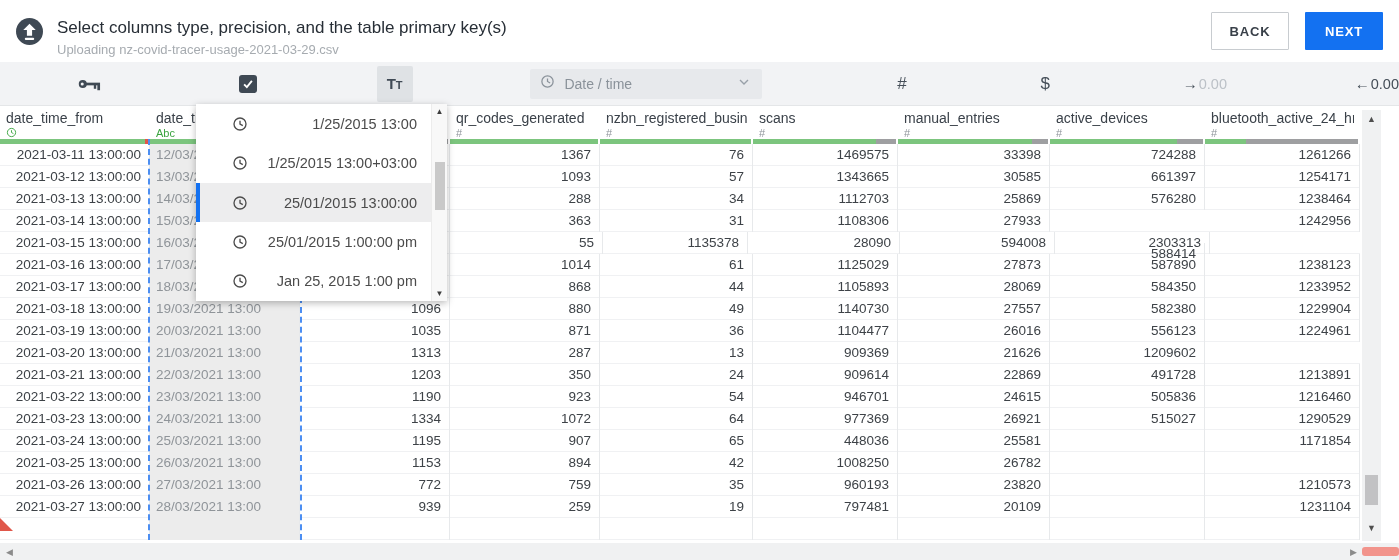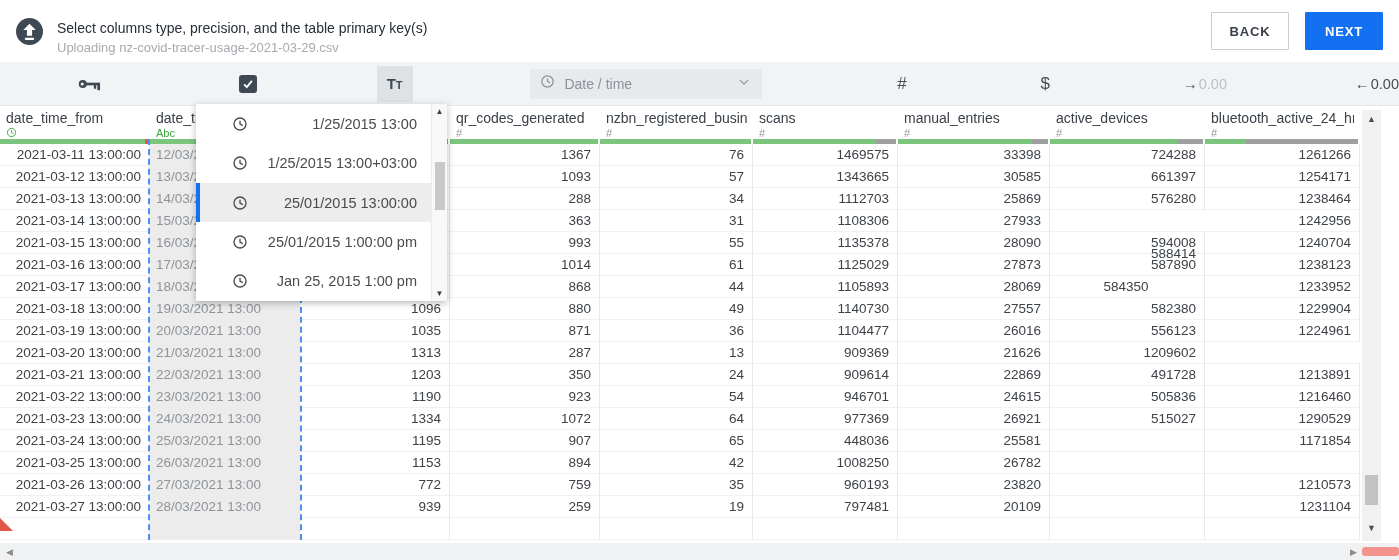--- a/index.html
+++ b/index.html
@@ -9,21 +9,21 @@
   *{box-sizing:border-box}
   html,body{margin:0;padding:0}
   body{width:1399px;height:560px;overflow:hidden;background:#fff;
        font-family:"Liberation Sans",sans-serif;}
   .app{position:relative;width:1399px;height:560px;}
 
   
   .topbar{height:62px;display:flex;align-items:center;padding:0 16px;background:#fff;}
   .upload-badge{width:27px;height:27px;flex:0 0 auto;}
   .titles{margin-left:14px;}
-  .title{font-size:14px;color:#272e36;margin-top:12px;}
+  .title{font-size:17px;color:#272e36;margin-top:12px;}
   .subtitle{font-size:13px;color:#a6abb0;margin-top:4px;}
   .actions{margin-left:auto;display:flex;gap:16px;align-items:center;}
   .btn{height:38px;min-width:78px;border-radius:1px;font-size:13px;font-weight:bold;
        letter-spacing:.8px;cursor:pointer;padding:0 14px;}
   .btn-back{background:#fff;border:1px solid #c8ccd0;color:#394049;}
   .btn-next{background:var(--accent);border:none;color:#fff;}
 
   
   .toolbar{height:44px;background:#f2f3f5;border-bottom:1px solid #e4e6e8;
            display:flex;align-items:center;justify-content:space-between;}
@@ -296,47 +296,46 @@
           <div class="td r" style="width: 153px;">31</div>
           <div class="td r" style="width: 145px;">1108306</div>
           <div class="td r" style="width: 152px;">27933</div>
           <div class="td r" style="width: 155px; margin-top: 33px;">588414</div>
           <div class="td r" style="width: 155px;">1242956</div>
         </div>
         <div class="tr">
           <div class="td r" style="width: 150px;">2021-03-15 13:00:00</div>
           <div class="td muted sel" style="width: 150px;">16/03/2021 13:00</div>
           <div class="td r" style="width: 150px;"></div>
-          <div class="td r" style="width: 150px;">993</div>
           <div class="td r" style="width: 153px;">55</div>
           <div class="td r" style="width: 145px;">1135378</div>
           <div class="td r" style="width: 152px;">28090</div>
           <div class="td r" style="width: 155px;">594008</div>
-          <div class="td r" style="width: 155px;">1240704</div>
+          <div class="td r" style="width: 155px;">2303313</div>
         </div>
         <div class="tr">
           <div class="td r" style="width: 150px;">2021-03-16 13:00:00</div>
           <div class="td muted sel" style="width: 150px;">17/03/2021 13:00</div>
           <div class="td r" style="width: 150px;"></div>
           <div class="td r" style="width: 150px;">1014</div>
           <div class="td r" style="width: 153px;">61</div>
           <div class="td r" style="width: 145px;">1125029</div>
           <div class="td r" style="width: 152px;">27873</div>
           <div class="td r" style="width: 155px;">587890</div>
           <div class="td r" style="width: 155px;">1238123</div>
         </div>
         <div class="tr">
           <div class="td r" style="width: 150px;">2021-03-17 13:00:00</div>
           <div class="td muted sel" style="width: 150px;">18/03/2021 13:00</div>
           <div class="td r" style="width: 150px;"></div>
           <div class="td r" style="width: 150px;">868</div>
           <div class="td r" style="width: 153px;">44</div>
           <div class="td r" style="width: 145px;">1105893</div>
           <div class="td r" style="width: 152px;">28069</div>
-          <div class="td r" style="width: 155px; text-align: center;">584350</div>
+          <div class="td r" style="width: 155px;">584350</div>
           <div class="td r" style="width: 155px;">1233952</div>
         </div>
         <div class="tr">
           <div class="td r" style="width: 150px;">2021-03-18 13:00:00</div>
           <div class="td muted sel" style="width: 150px;">19/03/2021 13:00</div>
           <div class="td r" style="width: 150px;">1096</div>
           <div class="td r" style="width: 150px;">880</div>
           <div class="td r" style="width: 153px;">49</div>
           <div class="td r" style="width: 145px;">1140730</div>
           <div class="td r" style="width: 152px;">27557</div>

